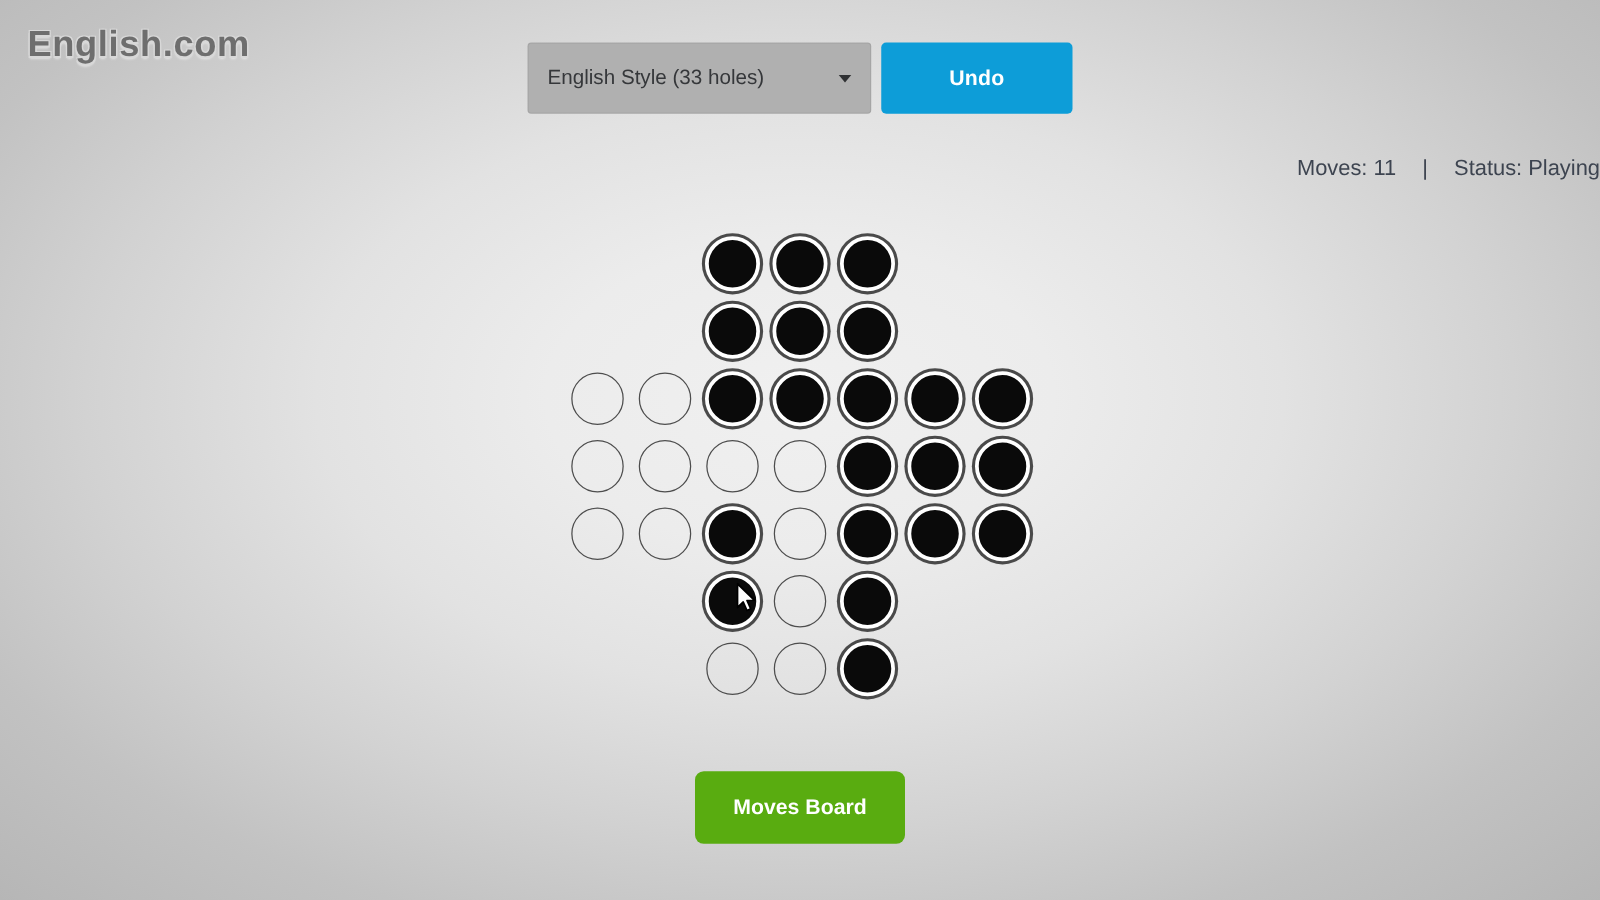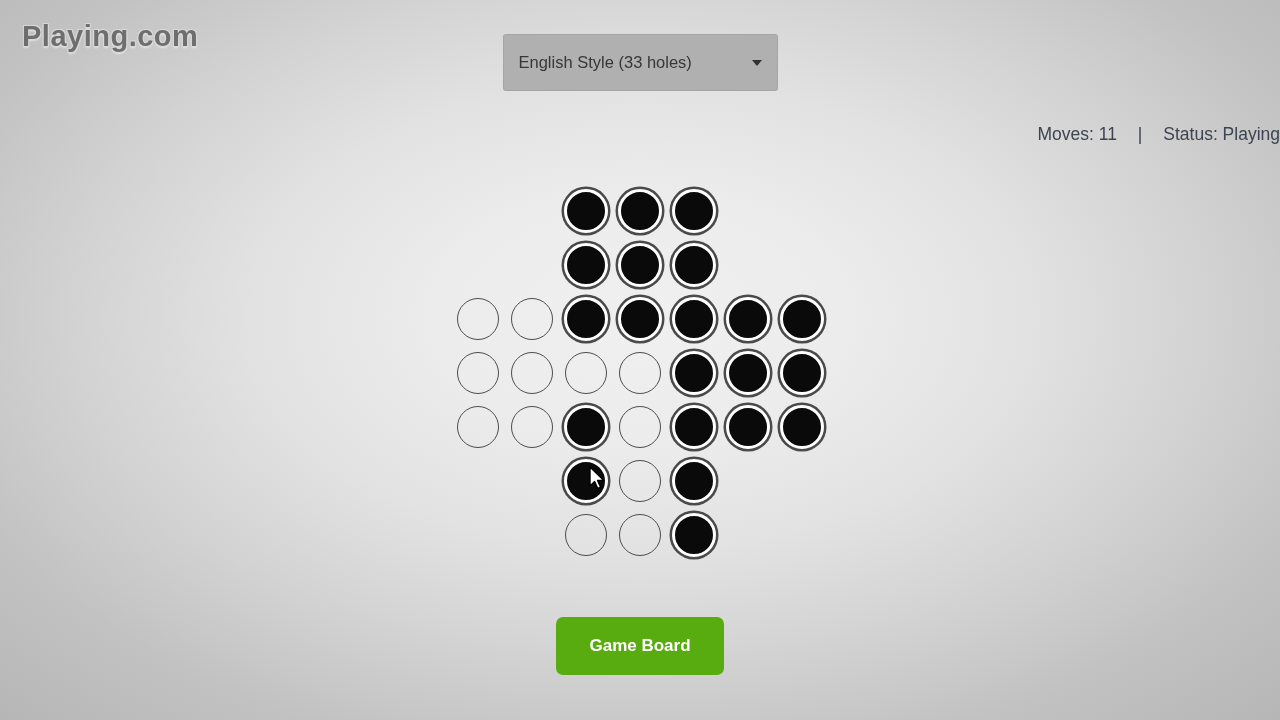--- a/index.html
+++ b/index.html
@@ -170,30 +170,31 @@
   #cursor {
     position: absolute;
     left: 589px;
     top: 466px;
     pointer-events: none;
   }
 </style>
 </head>
 <body>
 
-<div id="watermark">Playing.com</div>
+<div id="watermark">English.com</div>
 
 <div id="toolbar">
 
   <div class="style-select">
     <span class="sel-label">English Style (33 holes)</span>
     <span class="chev"></span>
   </div>
 
 
+  <button class="btn btn-undo">Undo</button>
 </div>
 
 <div id="status">
   <span>Moves: 11</span>
   <span class="divider">|</span>
   <span>Status: Playing</span>
 </div>
 
 <div id="board">
     <div class="board-row">
@@ -321,20 +322,20 @@
       </div>
       <div class="cell">
         <div class="peg"></div>
       </div>
       <div class="cell void"></div>
       <div class="cell void"></div>
     </div>
   </div>
 
 <div id="edit-wrap">
-  <button class="btn-edit">Game Board</button>
+  <button class="btn-edit">Moves Board</button>
 </div>
 
 <div id="cursor" style="left: 589px; top: 466px;">
   <svg width="18" height="26" viewBox="0 0 18 26">
     <path d="M1,1 L1,20 L5.6,15.6 L8.6,22.4 L11.6,21.1 L8.6,14.4 L14.6,14.2 Z" fill="#ffffff" stroke="#000000" stroke-width="1.4" stroke-linejoin="round"></path>
   </svg>
 </div>
 
 </body></html>

